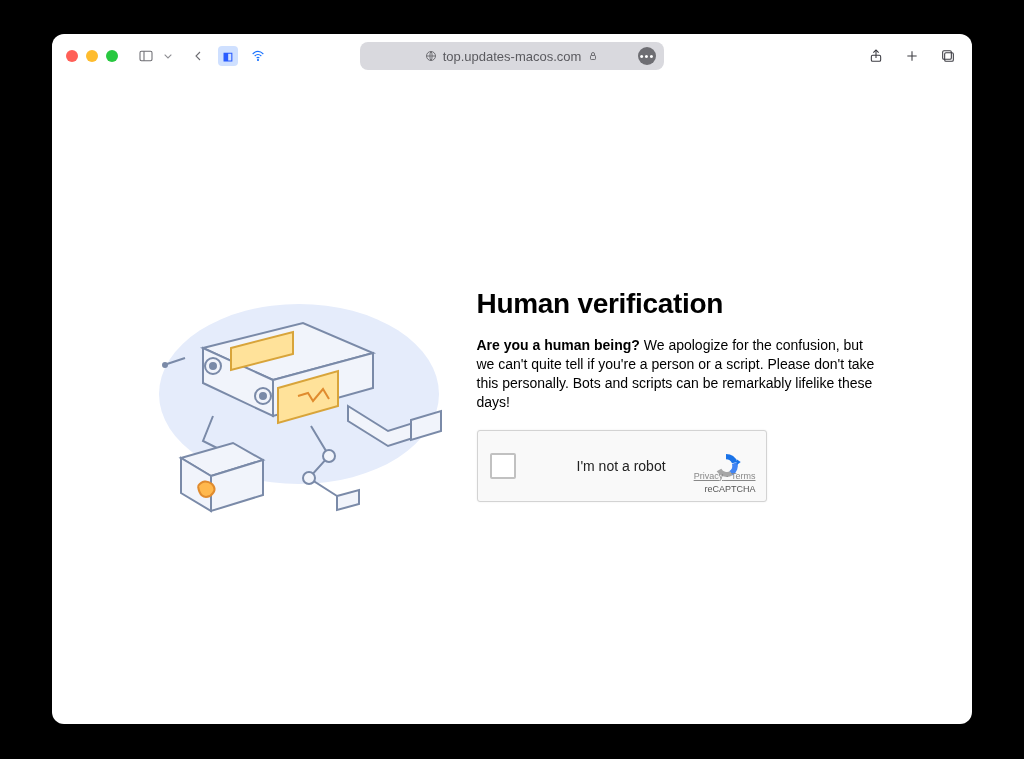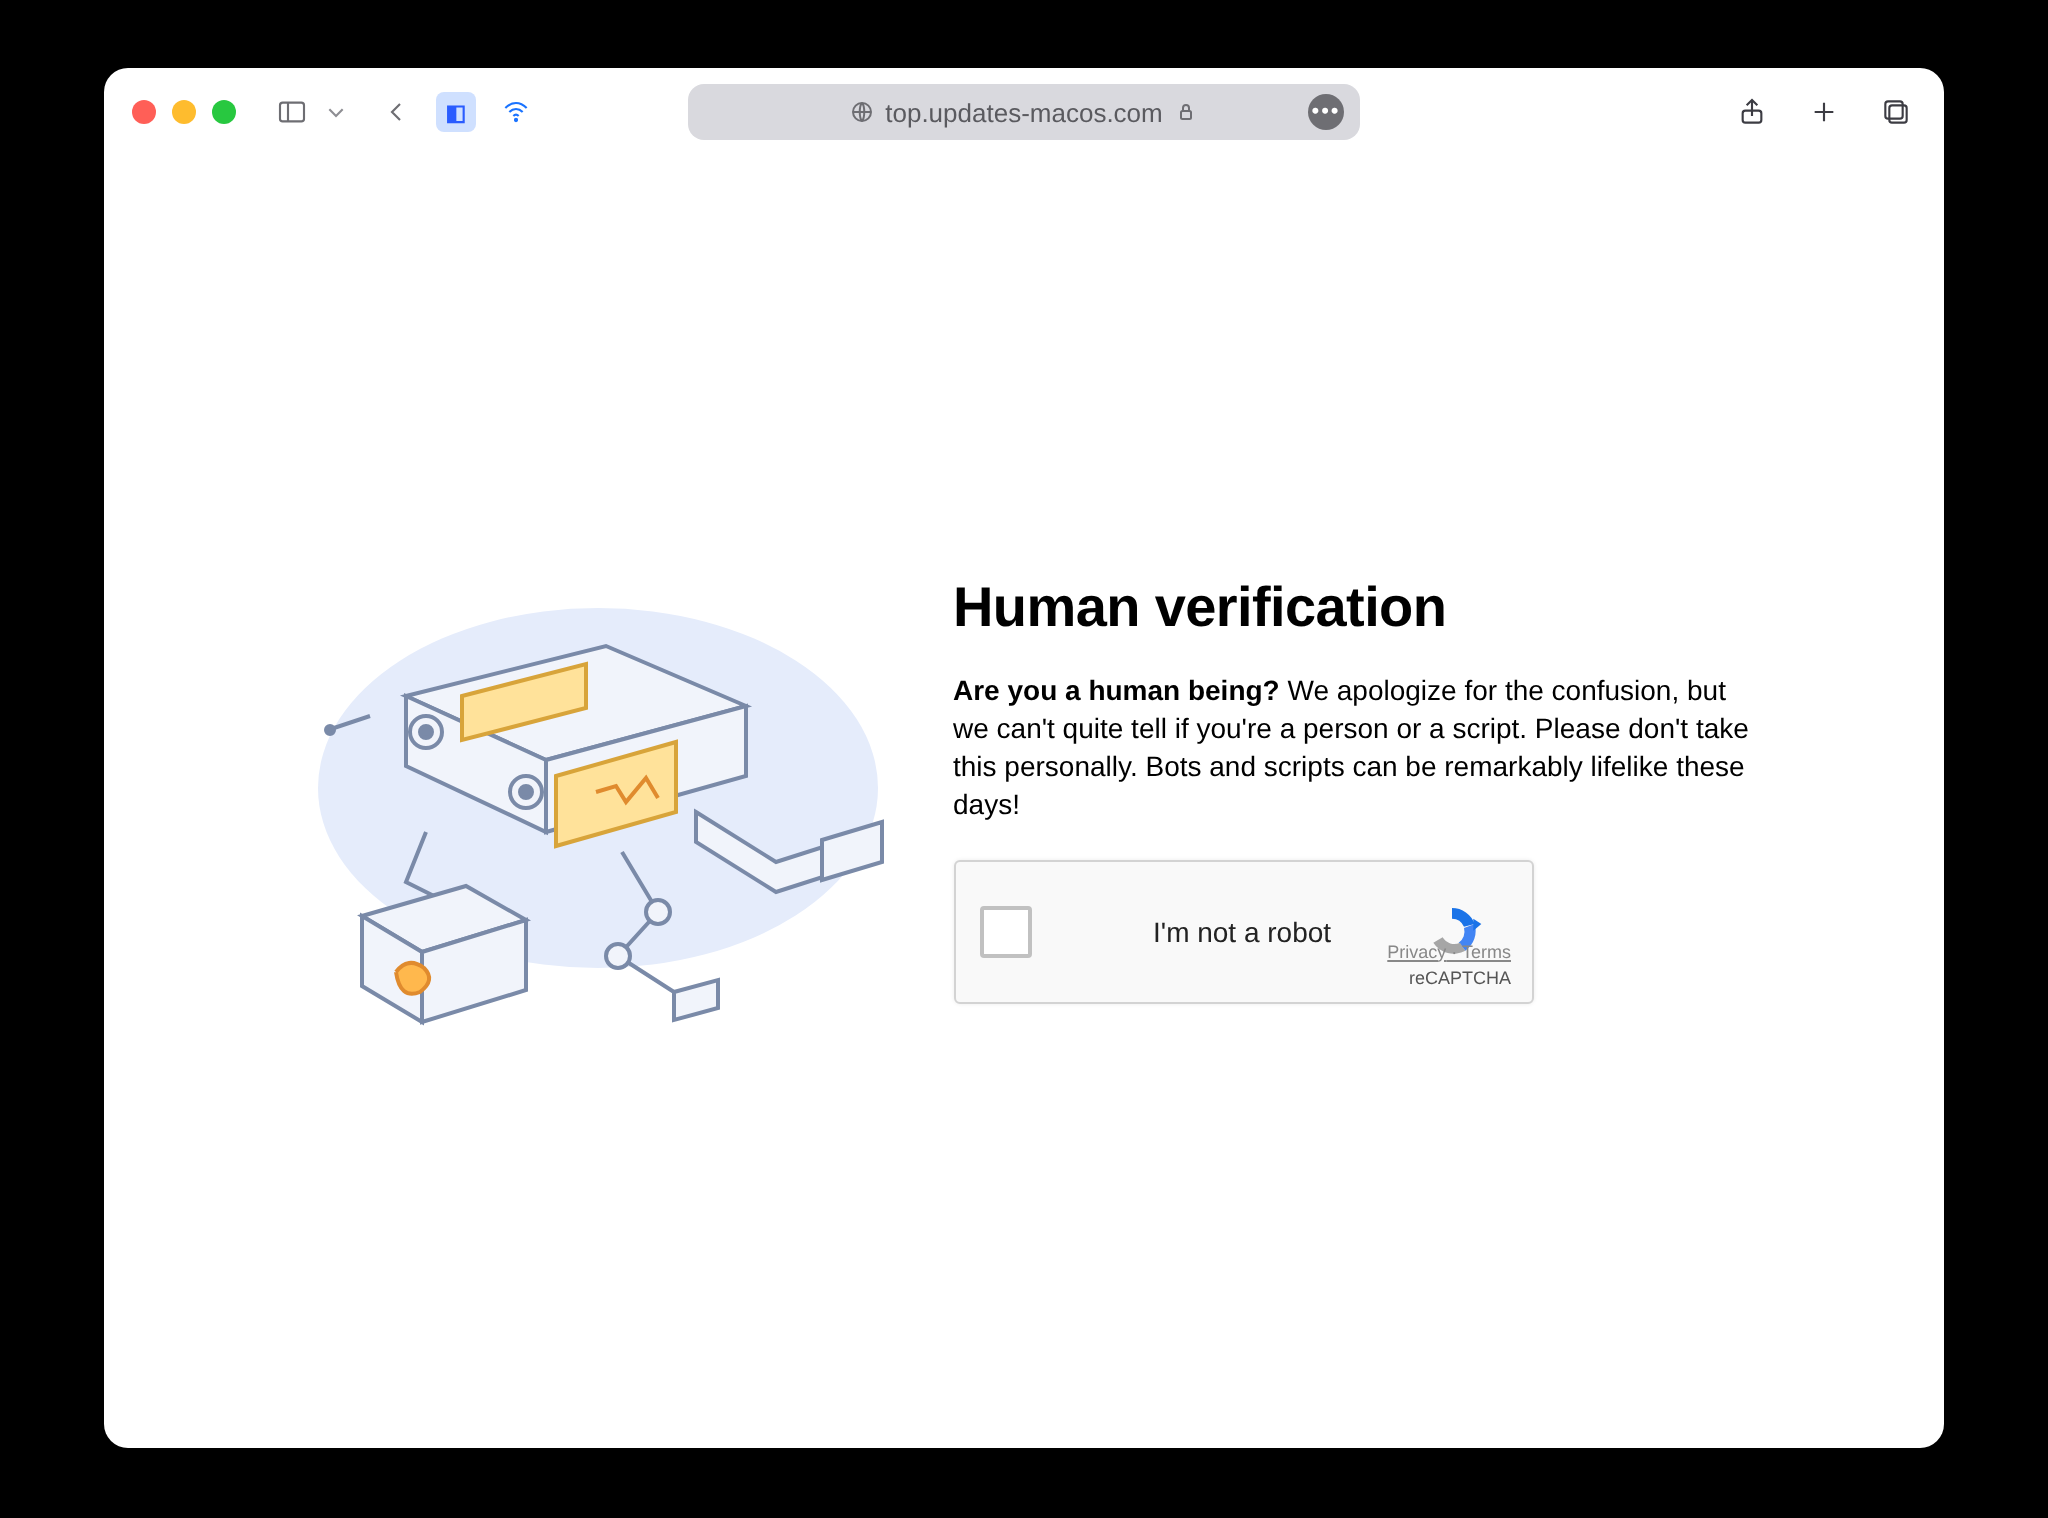--- a/index.html
+++ b/index.html
@@ -39,21 +39,21 @@
     width: 20px; height: 20px; display:flex; align-items:center; justify-content:center;
     color: #6e6e73;
   }
   .tb-icon svg { width: 16px; height: 16px; stroke: currentColor; fill: none; stroke-width:1.6; }
   .sidebar-btn { display:flex; align-items:center; gap:2px; }
   .chev-down { color:#8e8e93; }
   .ext-a { width:20px; height:20px; display:flex; align-items:center; justify-content:center; background:#cfe0ff; border-radius:4px; color:#2a5cff; font-size:11px; font-weight:700;}
   .ext-b { color:#1a73ff; }
   .addr {
     position:absolute; left:50%; transform:translateX(-50%);
-    height: 28px; width: 336px;
+    height: 28px; width: 304px;
     background: #d9d9de; border-radius: 8px;
     display:flex; align-items:center; justify-content:center;
     gap:6px; color:#5a5a5f; font-size:13px;
   }
   .addr .globe, .addr .lock { width:12px; height:12px; display:inline-flex; }
   .addr .more { position:absolute; right:8px; width:18px; height:18px; border-radius:50%; background:#6e6e73; color:#fff; display:flex; align-items:center; justify-content:center; font-size:11px; letter-spacing:1px;}
   .right-icons { margin-left:auto; display:flex; gap:16px; color:#3c3c43;}
   .right-icons .tb-icon { color:#3c3c43; }
   .content {
     flex:1; display:flex; align-items:flex-start; justify-content:center;

